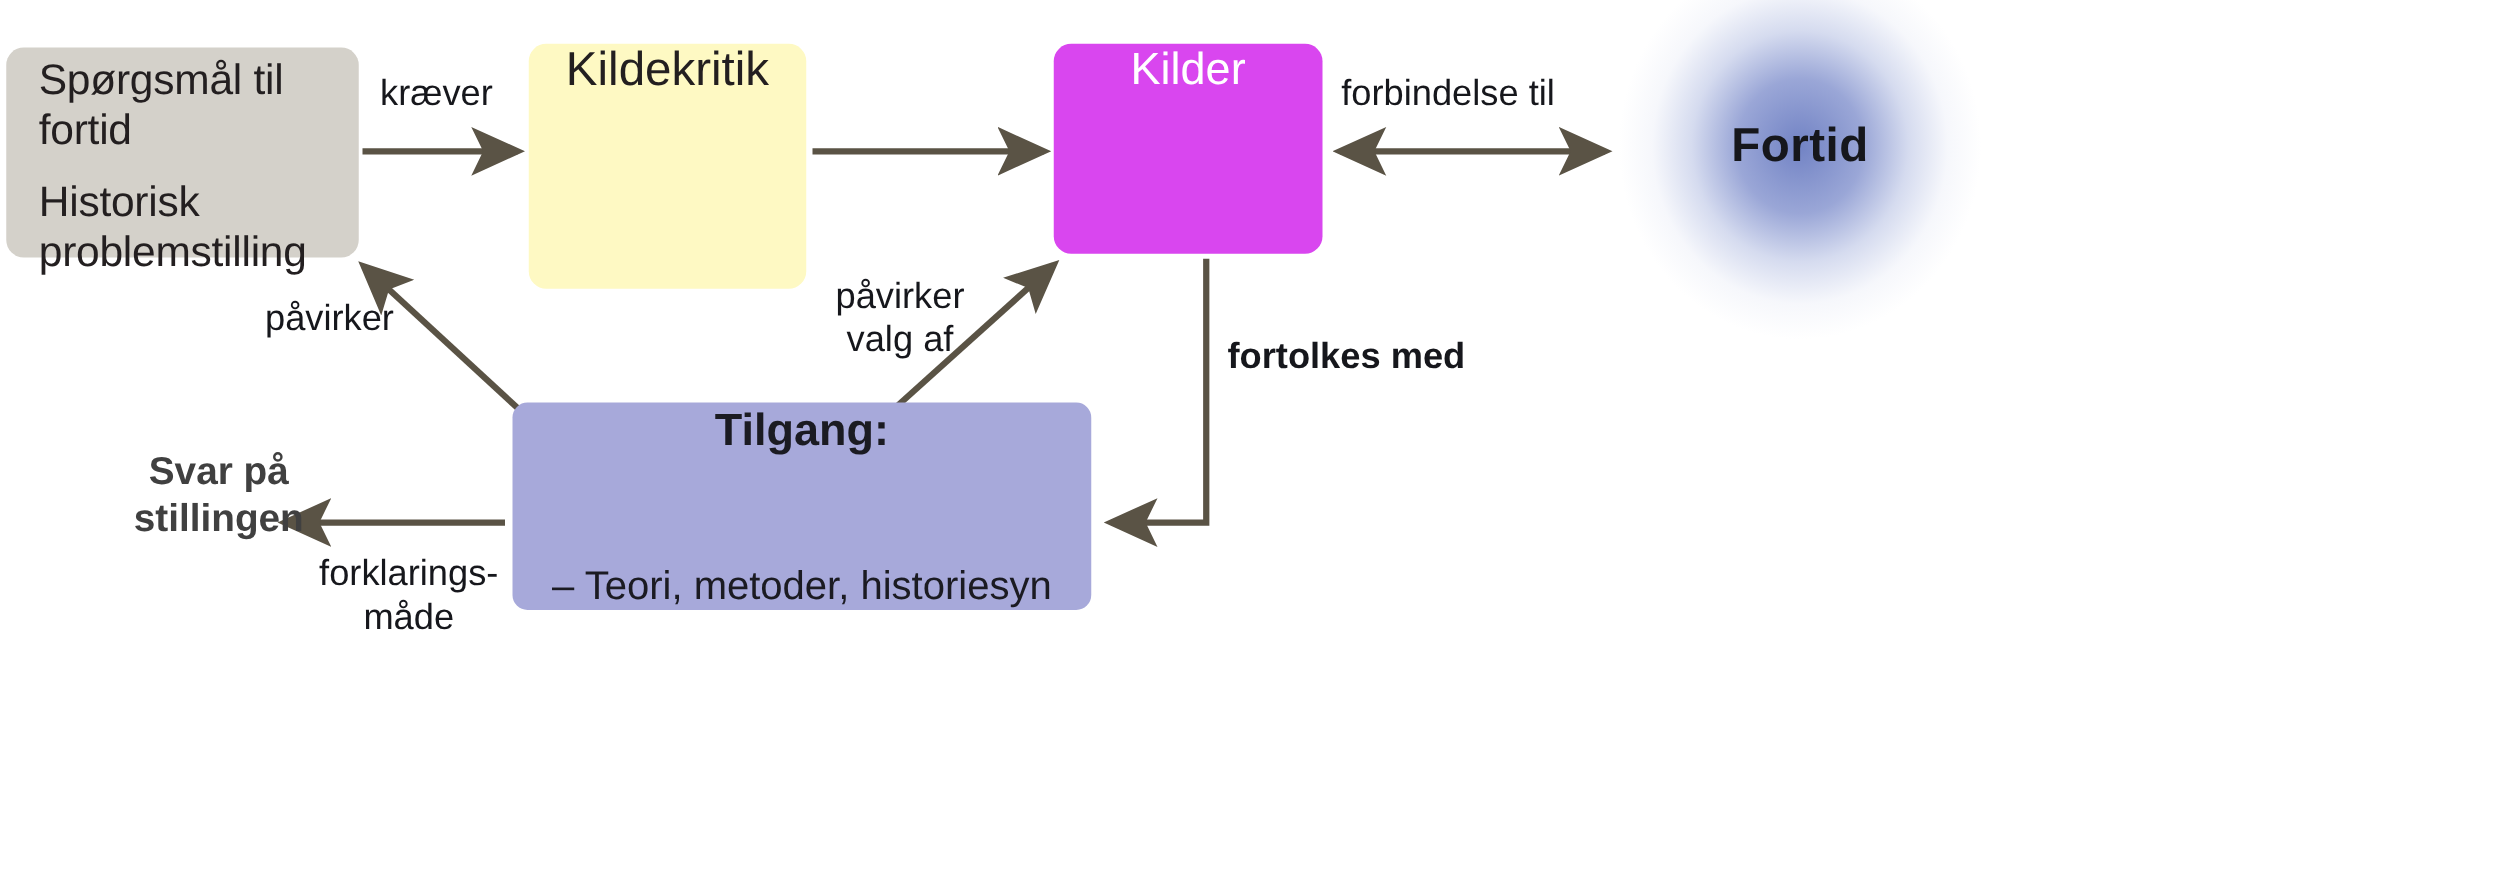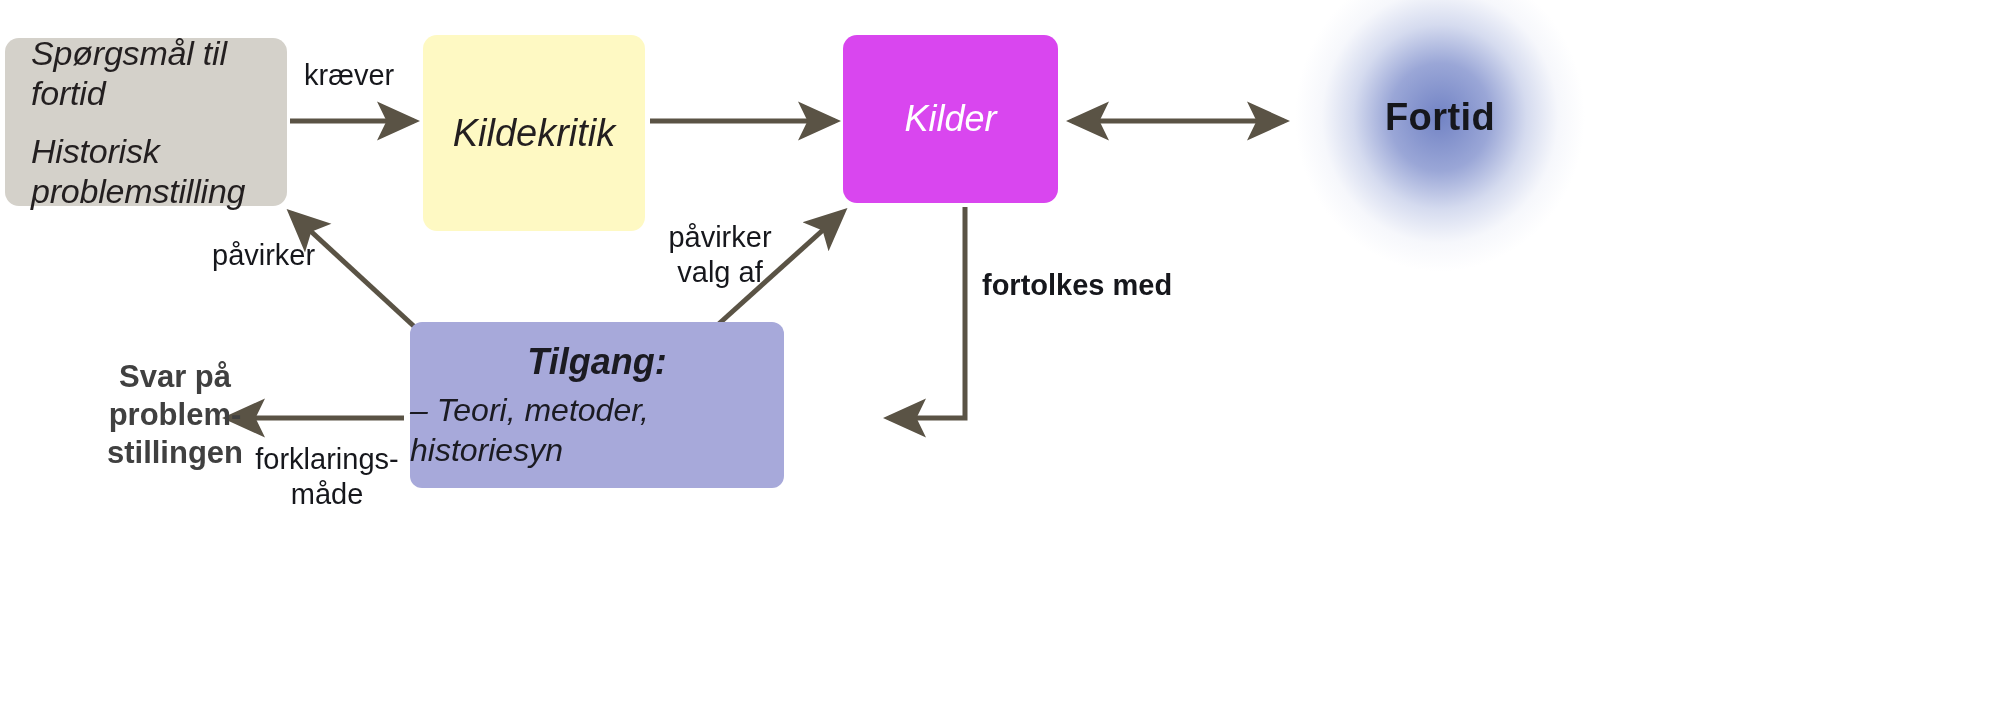--- a/index.html
+++ b/index.html
@@ -1,20 +1,20 @@
 <!DOCTYPE html>
 <html><head>
 <meta charset="utf-8">
 <style>
   html,body{margin:0;padding:0;background:#ffffff;}
   body{width:2000px;height:702px;overflow:hidden;font-family:"Liberation Sans",sans-serif;}
   #stage{position:relative;width:2000px;height:702px;background:#fff;}
 
   .box{position:absolute;box-sizing:border-box;display:flex;flex-direction:column;
-       justify-content:center;border-radius:14px;font-style:italic;}
+       justify-content:space-between;border-radius:14px;}
 
   
   #box-question{left:5px;top:38px;width:282px;height:168px;background:#d4d1ca;
       border-radius:14px;padding:6px 0 6px 26px;gap:0px;}
   #box-question .ln{font-size:34px;line-height:40px;color:#231f20;letter-spacing:-0.2px;}
   #box-question .grp2{margin-top:18px;}
 
   
   #box-kildekritik{left:423px;top:35px;width:222px;height:196px;background:#fef9c3;
       align-items:center;}
@@ -31,21 +31,21 @@
       background:radial-gradient(ellipse 45% 48% at 50% 50%,
           rgba(74,96,180,0.78) 0%,
           rgba(92,112,190,0.62) 32%,
           rgba(150,165,215,0.40) 55%,
           rgba(205,212,236,0.18) 75%,
           rgba(255,255,255,0) 92%);
       display:flex;align-items:center;justify-content:center;}
   #fortid-label{font-size:38px;font-weight:bold;color:#16171c;letter-spacing:0.4px;}
 
   
-  #box-tilgang{left:410px;top:322px;width:374px;height:166px;background:#a7a9da;
+  #box-tilgang{left:410px;top:322px;width:463px;height:166px;background:#a7a9da;
       align-items:center;border-radius:12px;}
   #box-tilgang .ttl{font-size:36px;font-weight:bold;color:#1b1b22;line-height:44px;}
   #box-tilgang .sub{font-size:32px;color:#1b1b22;line-height:40px;margin-top:6px;}
 
   
   #answer-text{position:absolute;left:70px;top:358px;width:210px;text-align:center;
       font-size:31px;font-weight:bold;line-height:38px;color:#404040;}
 
   
   .elabel{position:absolute;font-size:29px;line-height:35px;color:#16171c;white-space:pre-line;}
@@ -113,25 +113,25 @@
     <span id="fortid-label">Fortid</span>
   </div>
 
   <div class="box" id="box-tilgang">
     <div class="ttl">Tilgang:</div>
     <div class="sub">– Teori, metoder, historiesyn</div>
   </div>
 
   <div id="answer-text">
     <div>Svar på</div>
-    <div>problem-</div>
     <div>stillingen</div>
   </div>
 
   <div class="elabel" id="lab-kraever">kræver</div>
+  <div class="elabel" id="lab-forbindelse">forbindelse til</div>
   <div class="elabel" id="lab-paavirker">påvirker</div>
   <div class="elabel" id="lab-paavirker-valg">påvirker
 valg af</div>
   <div class="elabel" id="lab-fortolkes">fortolkes med</div>
   <div class="elabel" id="lab-forklarings">forklarings-
 måde</div>
 
 </div>
 
 </body></html>

